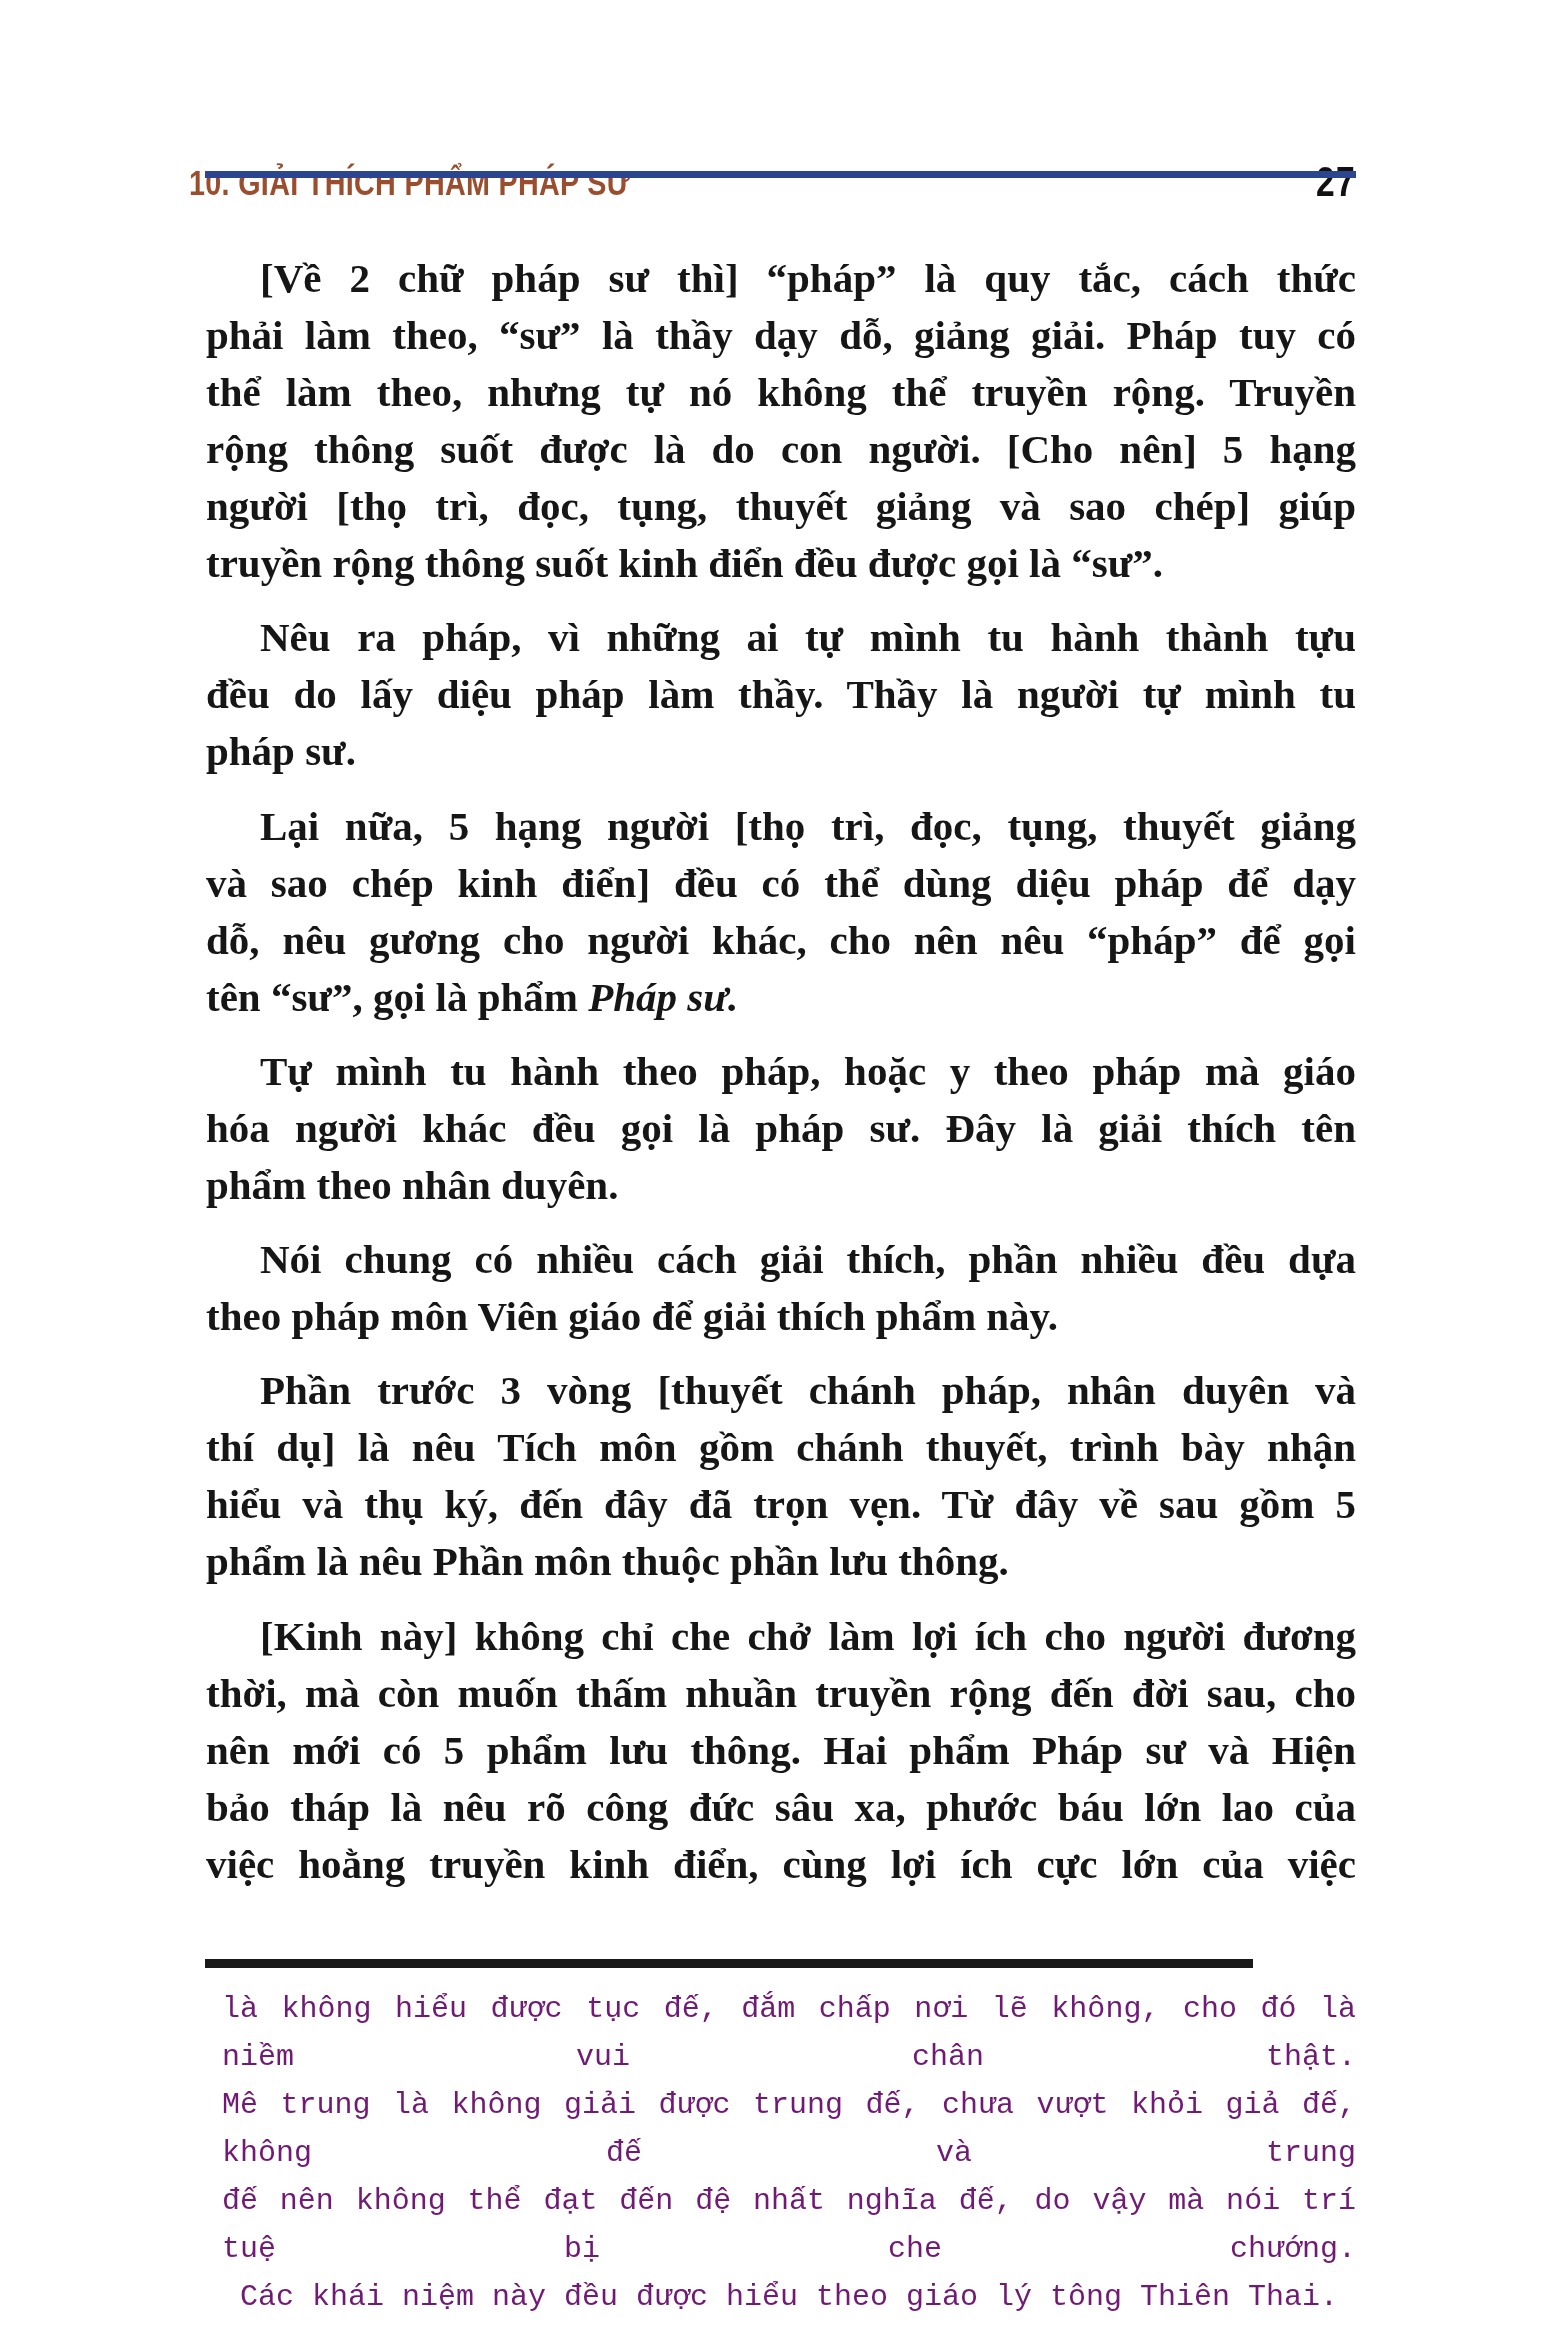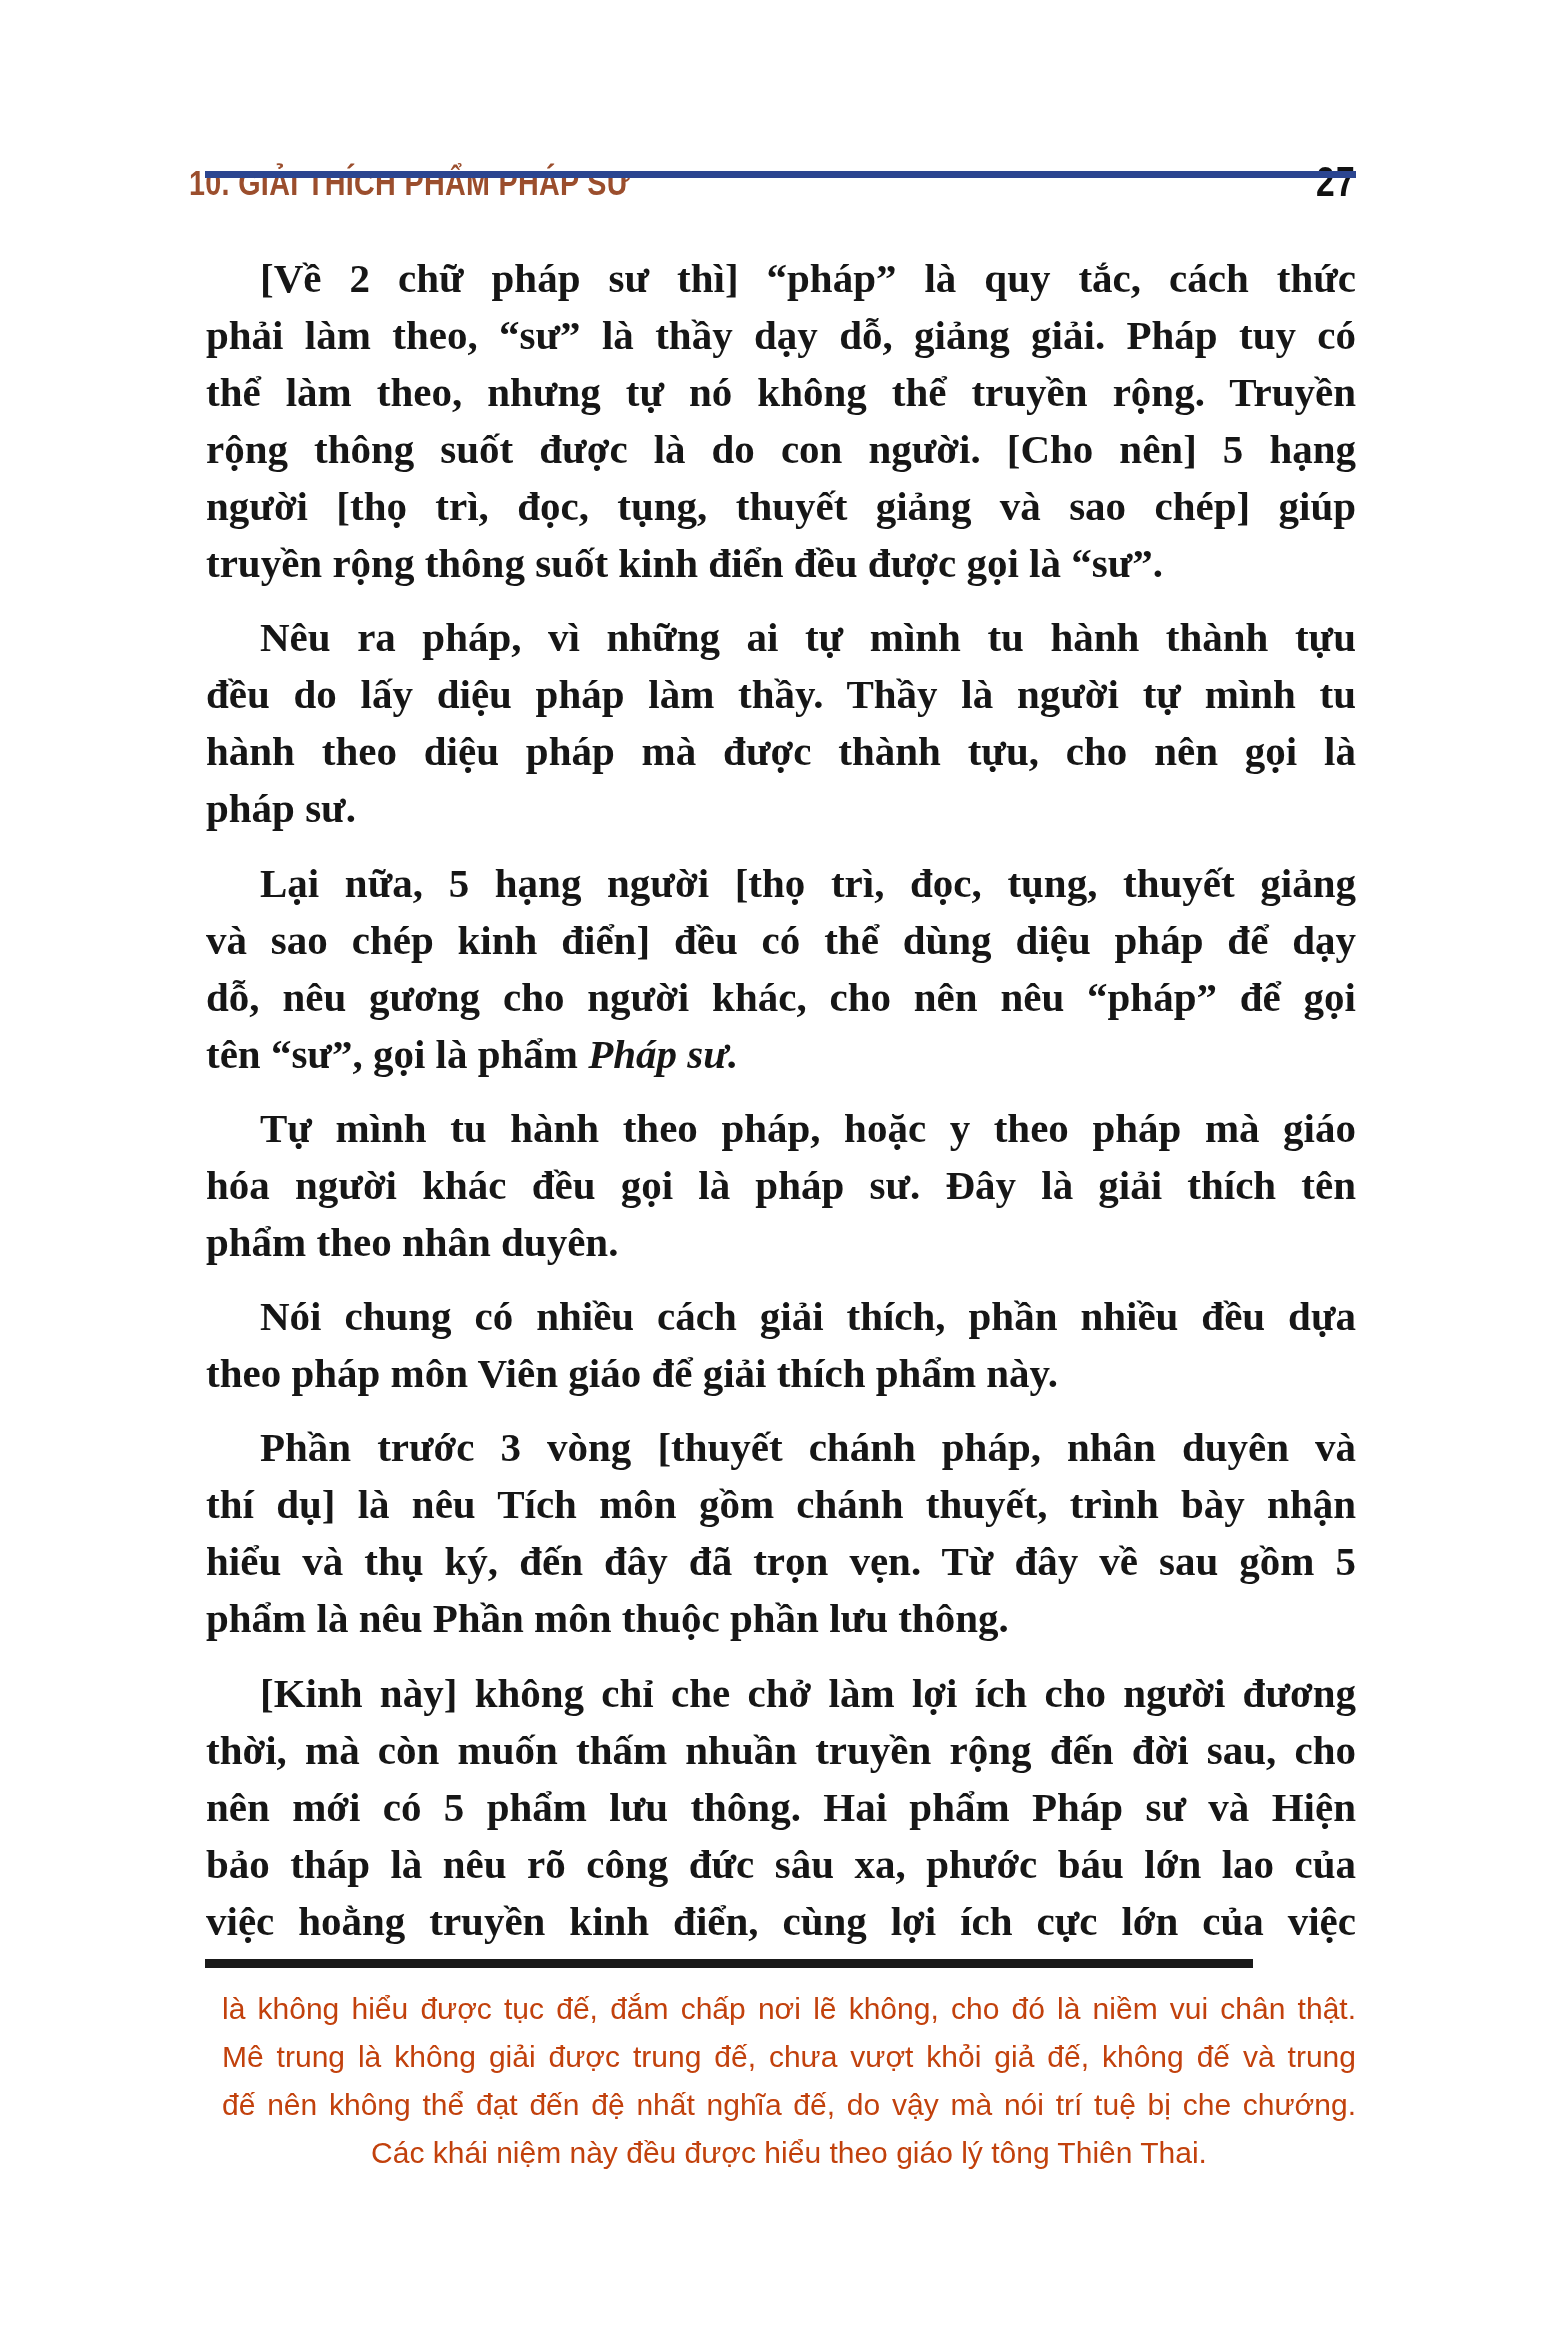--- a/index.html
+++ b/index.html
@@ -43,22 +43,22 @@
   .bline-last{text-align:left;}
   .indent{text-indent:54px;}
   .ital{font-style:italic;}
   
   .foot-rule{
     position:absolute;left:205px;top:1959px;
     width:1048px;height:8.7px;background:#1a1a1a;
   }
   .footnote{
     position:absolute;left:222px;top:1985px;width:1134px;
-    font-family:Liberation Sans, sans-serif;
-    font-size:30px;line-height:48px;color:#c2410c;
+    font-family:Liberation Mono, monospace;
+    font-size:30px;line-height:48px;color:#701a75;
   }
   .fline{text-align:justify;text-align-last:justify;}
   .fline-last{text-align:center;}
 </style>
 </head>
 <body>
 
 <div class="page">
 
   <div class="runhead">
@@ -74,21 +74,20 @@
       <div class="bline">phải làm theo, “sư” là thầy dạy dỗ, giảng giải. Pháp tuy có</div>
       <div class="bline">thể làm theo, nhưng tự nó không thể truyền rộng. Truyền</div>
       <div class="bline">rộng thông suốt được là do con người. [Cho nên] 5 hạng</div>
       <div class="bline">người [thọ trì, đọc, tụng, thuyết giảng và sao chép] giúp</div>
       <div class="bline-last">truyền rộng thông suốt kinh điển đều được gọi là “sư”.</div>
     </div>
 
     <div class="para">
       <div class="bline indent">Nêu ra pháp, vì những ai tự mình tu hành thành tựu</div>
       <div class="bline">đều do lấy diệu pháp làm thầy. Thầy là người tự mình tu</div>
-      <div class="bline">hành theo diệu pháp mà được thành tựu, cho nên gọi là</div>
       <div class="bline-last">pháp sư.</div>
     </div>
 
     <div class="para">
       <div class="bline indent">Lại nữa, 5 hạng người [thọ trì, đọc, tụng, thuyết giảng</div>
       <div class="bline">và sao chép kinh điển] đều có thể dùng diệu pháp để dạy</div>
       <div class="bline">dỗ, nêu gương cho người khác, cho nên nêu “pháp” để gọi</div>
       <div class="bline-last"><span>tên “sư”, gọi là phẩm </span><span class="ital">Pháp sư.</span></div>
     </div>
 

